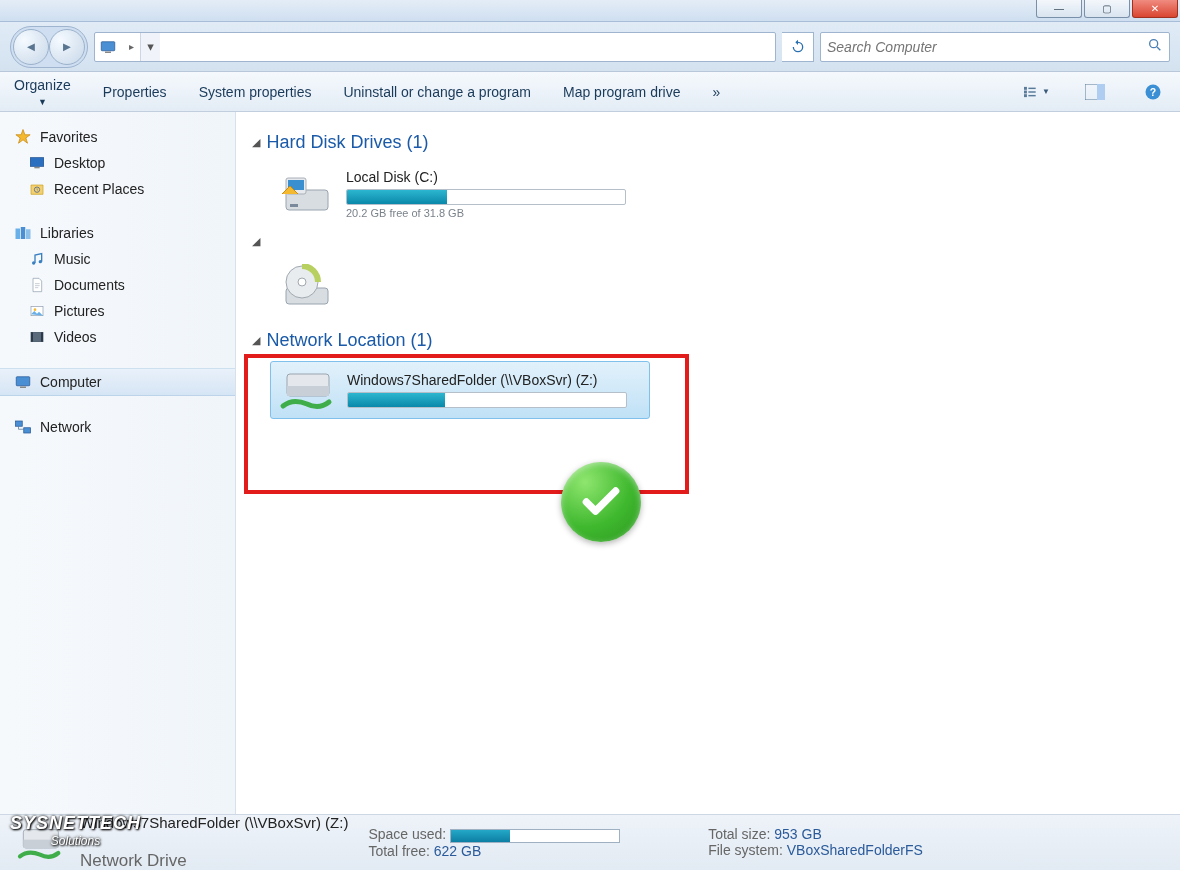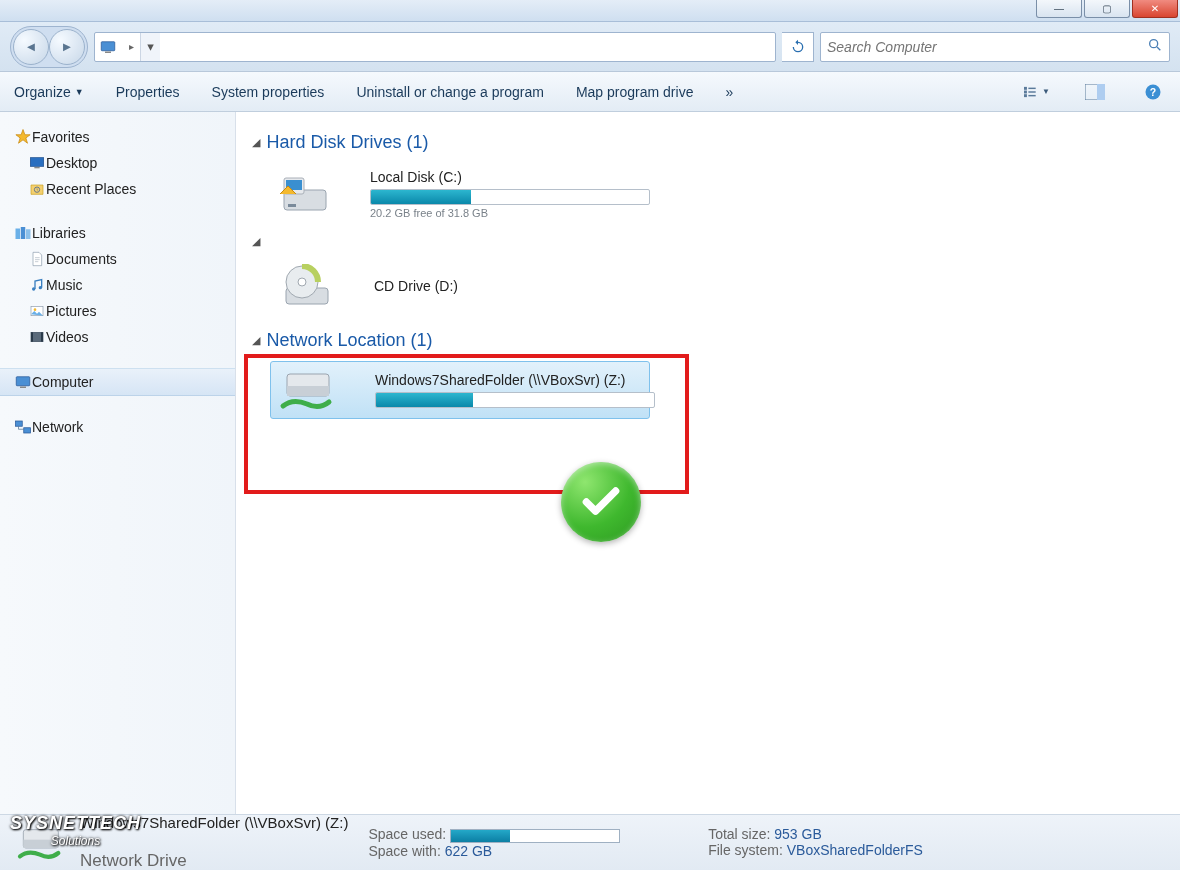--- a/index.html
+++ b/index.html
@@ -91,34 +91,34 @@
   .toolbar {
     height: 40px;
     background: linear-gradient(to bottom, #f5f9fd, #e3ecf5);
     border-bottom: 1px solid #c0cedd;
     display:flex; align-items:center;
     padding: 0 14px;
     gap: 32px;
     color:#1a3a5a;
     font-size:14px;
   }
-  .toolbar-item { display:flex; align-items:center; gap:4px; cursor:default; }
+  .toolbar-item { display:flex; align-items:center; gap:4px; cursor:default;flex-direction:column; }
   .toolbar-spacer { flex:1; }
   .toolbar-icon-btn { width:26px; height:22px; display:flex; align-items:center; justify-content:center; color:#3a5a7a; }
   
   .main { display:flex; height: calc(870px - 22px - 50px - 40px - 56px); background:#fff; }
   .sidebar {
     width: 236px;
     border-right: 1px solid #d8e0ea;
     background: linear-gradient(to right, #f6f9fc, #f0f5fa);
     padding: 12px 0;
   }
   .side-group { margin-bottom: 18px; }
   .side-item {
-    display:flex; align-items:center; 
+    display:flex; align-items:center; gap:8px;
     padding: 4px 12px 4px 28px;
     font-size:14px; color:#222;
     cursor:default;
   }
   .side-item.header { padding-left:14px; font-size:14px; }
   .side-item.selected {
     background: linear-gradient(to bottom, #e9f1fa, #d6e5f5);
     border-top:1px solid #cde0f0; border-bottom:1px solid #bcd3e9;
   }
   .side-icon { width:18px; height:18px; display:flex; align-items:center; justify-content:center; }
@@ -130,21 +130,21 @@
   .section-header .tri { color:#555; font-size:11px; }
   .drive-tile {
     display:flex; gap:12px; padding:6px 8px; width:380px;
     align-items:center;
   }
   .drive-tile.selected {
     background: linear-gradient(to bottom, #e2f1fb, #c0e1f6);
     border:1px solid #7fc1ec; border-radius:3px;
   }
   .drive-icon { width:56px; height:44px; display:flex; align-items:center; justify-content:center; }
-  .drive-info { flex:1;margin-left:28px; }
+  .drive-info { flex:1; }
   .drive-name { font-size:14px; color:#222; }
   .drive-name.net { display:block; }
   .drive-bar { width:280px; height:16px; border:1px solid #b5bfca; background:#fff; border-radius:2px; margin-top:4px; overflow:hidden; }
   .drive-bar-fill { height:100%; background: linear-gradient(to bottom,#2cb6cf,#0a88aa); }
   .drive-sub { color:#7a828a; font-size:11px; margin-top:2px; }
   .highlight-box {
     border: 4px solid #e21b1b;
     position: absolute;
     left: 8px; top: 242px;
     width: 445px; height: 140px;
@@ -299,35 +299,35 @@
               <rect x="2" y="6" width="6" height="14" fill="#6ab0e8"></rect>
               <rect x="9" y="4" width="6" height="16" fill="#4a8fd4"></rect>
               <rect x="16" y="7" width="6" height="13" fill="#8cc0ea"></rect>
             </svg>
           </span>
         <span>Libraries</span>
       </div>
       <div class="side-item">
           <span class="side-icon">
             <svg width="16" height="16" viewBox="0 0 24 24">
-              <path d="M6 2h9l4 4v16H6z" fill="#fff" stroke="#8a9aaa"></path>
-              <path d="M9 10h7M9 13h7M9 16h5" stroke="#aab5c0"></path>
-            </svg>
-          </span>
-          <span>Documents</span>
-        </div>
-      <div class="side-item">
-          <span class="side-icon">
-            <svg width="16" height="16" viewBox="0 0 24 24">
               <path d="M9 18V6l10-2v12" fill="none" stroke="#3a7fc0" stroke-width="2"></path>
               <circle cx="7" cy="18" r="2.5" fill="#3a7fc0"></circle>
               <circle cx="17" cy="16" r="2.5" fill="#3a7fc0"></circle>
             </svg>
           </span>
           <span>Music</span>
+        </div>
+      <div class="side-item">
+          <span class="side-icon">
+            <svg width="16" height="16" viewBox="0 0 24 24">
+              <path d="M6 2h9l4 4v16H6z" fill="#fff" stroke="#8a9aaa"></path>
+              <path d="M9 10h7M9 13h7M9 16h5" stroke="#aab5c0"></path>
+            </svg>
+          </span>
+          <span>Documents</span>
         </div>
       <div class="side-item">
           <span class="side-icon">
             <svg width="16" height="16" viewBox="0 0 24 24">
               <rect x="3" y="5" width="18" height="14" fill="#fff" stroke="#8a9aaa"></rect>
               <circle cx="9" cy="10" r="2" fill="#f4b92e"></circle>
               <path d="M3 17l5-5 4 4 3-3 6 6" fill="#6ab0e8"></path>
             </svg>
           </span>
           <span>Pictures</span>
@@ -398,23 +398,20 @@
     </div>
     <div class="drive-tile" style="margin-left:18px">
       <div class="drive-icon">
         <svg width="52" height="44" viewBox="0 0 52 44">
             <rect x="6" y="24" width="42" height="16" rx="3" fill="#d8dde2" stroke="#9aa4af"></rect>
             <ellipse cx="22" cy="18" rx="16" ry="16" fill="#e8ecef" stroke="#a0a8b0"></ellipse>
             <ellipse cx="22" cy="18" rx="4" ry="4" fill="#fff" stroke="#a0a8b0"></ellipse>
             <path d="M22 2 A16 16 0 0 1 38 18" fill="none" stroke="#b8d060" stroke-width="6"></path>
           </svg>
       </div>
-      <div class="drive-info">
-        <div class="drive-name">CD Drive (D:)</div>
-      </div>
     </div>
 
     <div class="section-header" style="margin-top:16px">
       <span class="tri">◢</span>
       <span>Network Location (1)</span>
     </div>
     <div class="drive-tile selected" style="margin-left:18px">
       <div class="drive-icon">
         <svg width="56" height="48" viewBox="0 0 56 48">
             <rect x="8" y="8" width="42" height="22" rx="3" fill="#e4e8ec" stroke="#9aa4af"></rect>
@@ -449,21 +446,21 @@
   </div>
   <div>
     <div class="details-title">Windows7SharedFolder (\\VBoxSvr) (Z:)</div>
     <div class="details-sub">Network Drive</div>
   </div>
   <div class="details-cols">
     <div>
       <div><span class="details-label">Space used:</span>
         <span class="mini-bar"><span class="mini-bar-fill" style="display:block"></span></span>
       </div>
-      <div><span class="details-label">Space with:</span>
+      <div><span class="details-label">Total free:</span>
         <span class="details-val">622 GB</span></div>
     </div>
     <div>
       <div><span class="details-label">Total size:</span>
         <span class="details-val">953 GB</span></div>
       <div><span class="details-label">File system:</span>
         <span class="details-val">VBoxSharedFolderFS</span></div>
     </div>
   </div>
 </div>

